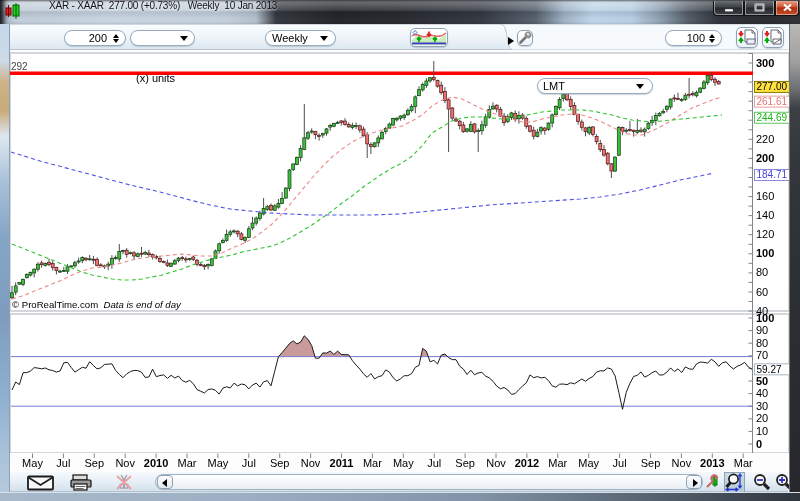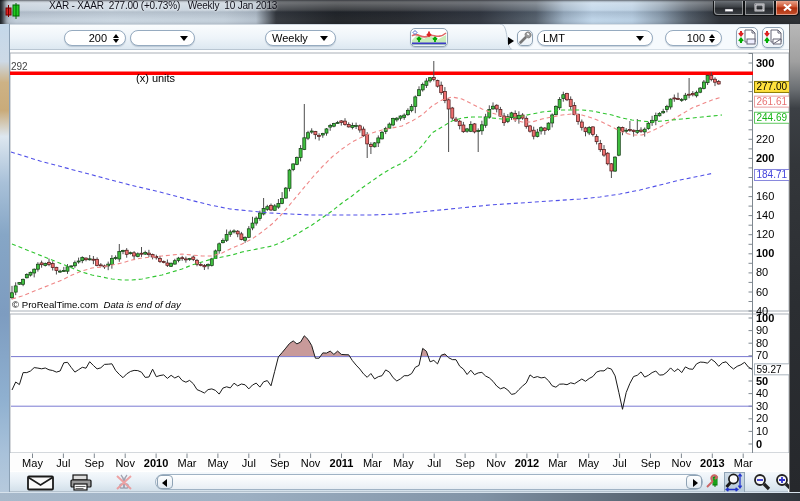--- a/index.html
+++ b/index.html
@@ -438,21 +438,21 @@
     <path d="M14 26 C4 26 10 0 0 0 L300 0 L300 26 Z" fill="#f6fafd" stroke="#b9c6d2" stroke-width="1"></path>
   </svg>
   <div style="position:absolute;left:508px;top:13px;width:0;height:0;border-top:4px solid transparent;border-bottom:4px solid transparent;border-left:6px solid #000;"></div>
   <div class="ibtn" style="left:517px;top:6px;width:16px;height:16px;">
     <svg width="14" height="14" style="position:absolute;left:0;top:0">
         <path d="M2.5 11.5 L7.5 6.5" stroke="#777" stroke-width="2.6" stroke-linecap="round"></path>
         <path d="M7 3.2 a3.1 3.1 0 1 1 3.8 3.8 l-1.6-0.4 -1.8-1.8 z" fill="#999" stroke="#777" stroke-width="0.8"></path>
         <path d="M8.7 1.8 l2 0.6 0.9 2 -2.2-0.6 z" fill="#fff"></path>
       </svg>
   </div>
-  <div class="ctl" style="left:537px;width:116px;">
+  <div class="ctl" style="left:537px;width:116px;margin-top:48px;">
       <span style="position:absolute;left:5px;top:1px;">LMT</span>
       <span class="arr" style="right:8px;"></span>
     </div>
   <div class="ctl" style="left:665px;width:57px;">
       <span style="position:absolute;right:16px;top:1px;">100</span>
       <span class="spin"></span>
     </div>
   <div class="ibtn" style="left:736px;top:3px;width:22px;height:21px;">
     <svg width="20" height="19" style="position:absolute;left:0;top:0">
       <path d="M8 2 h7 l3 3 v9 h-10 z" fill="#fff" stroke="#667"></path>

